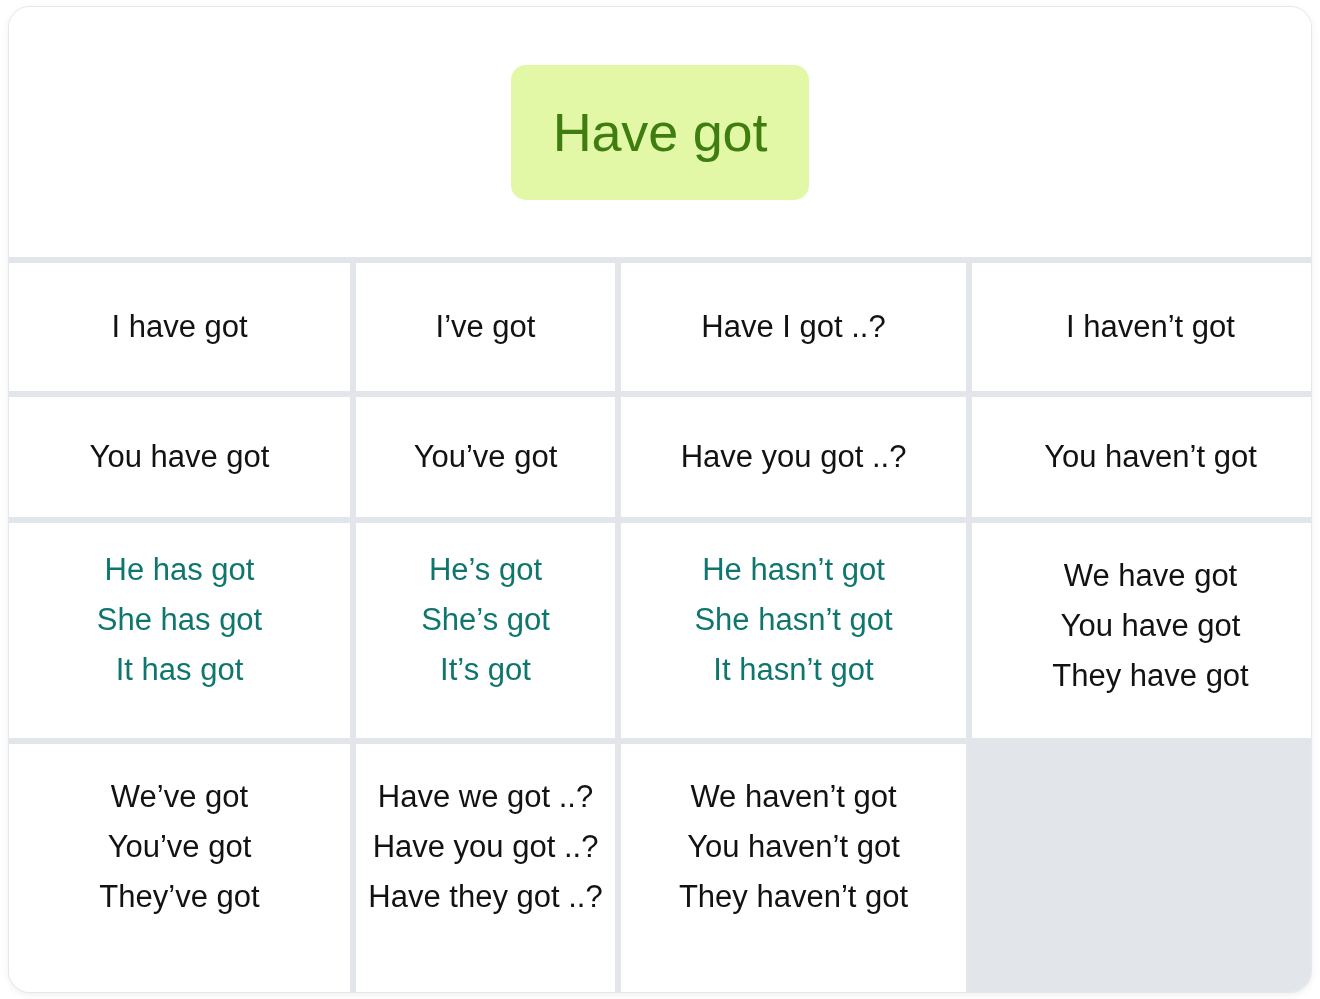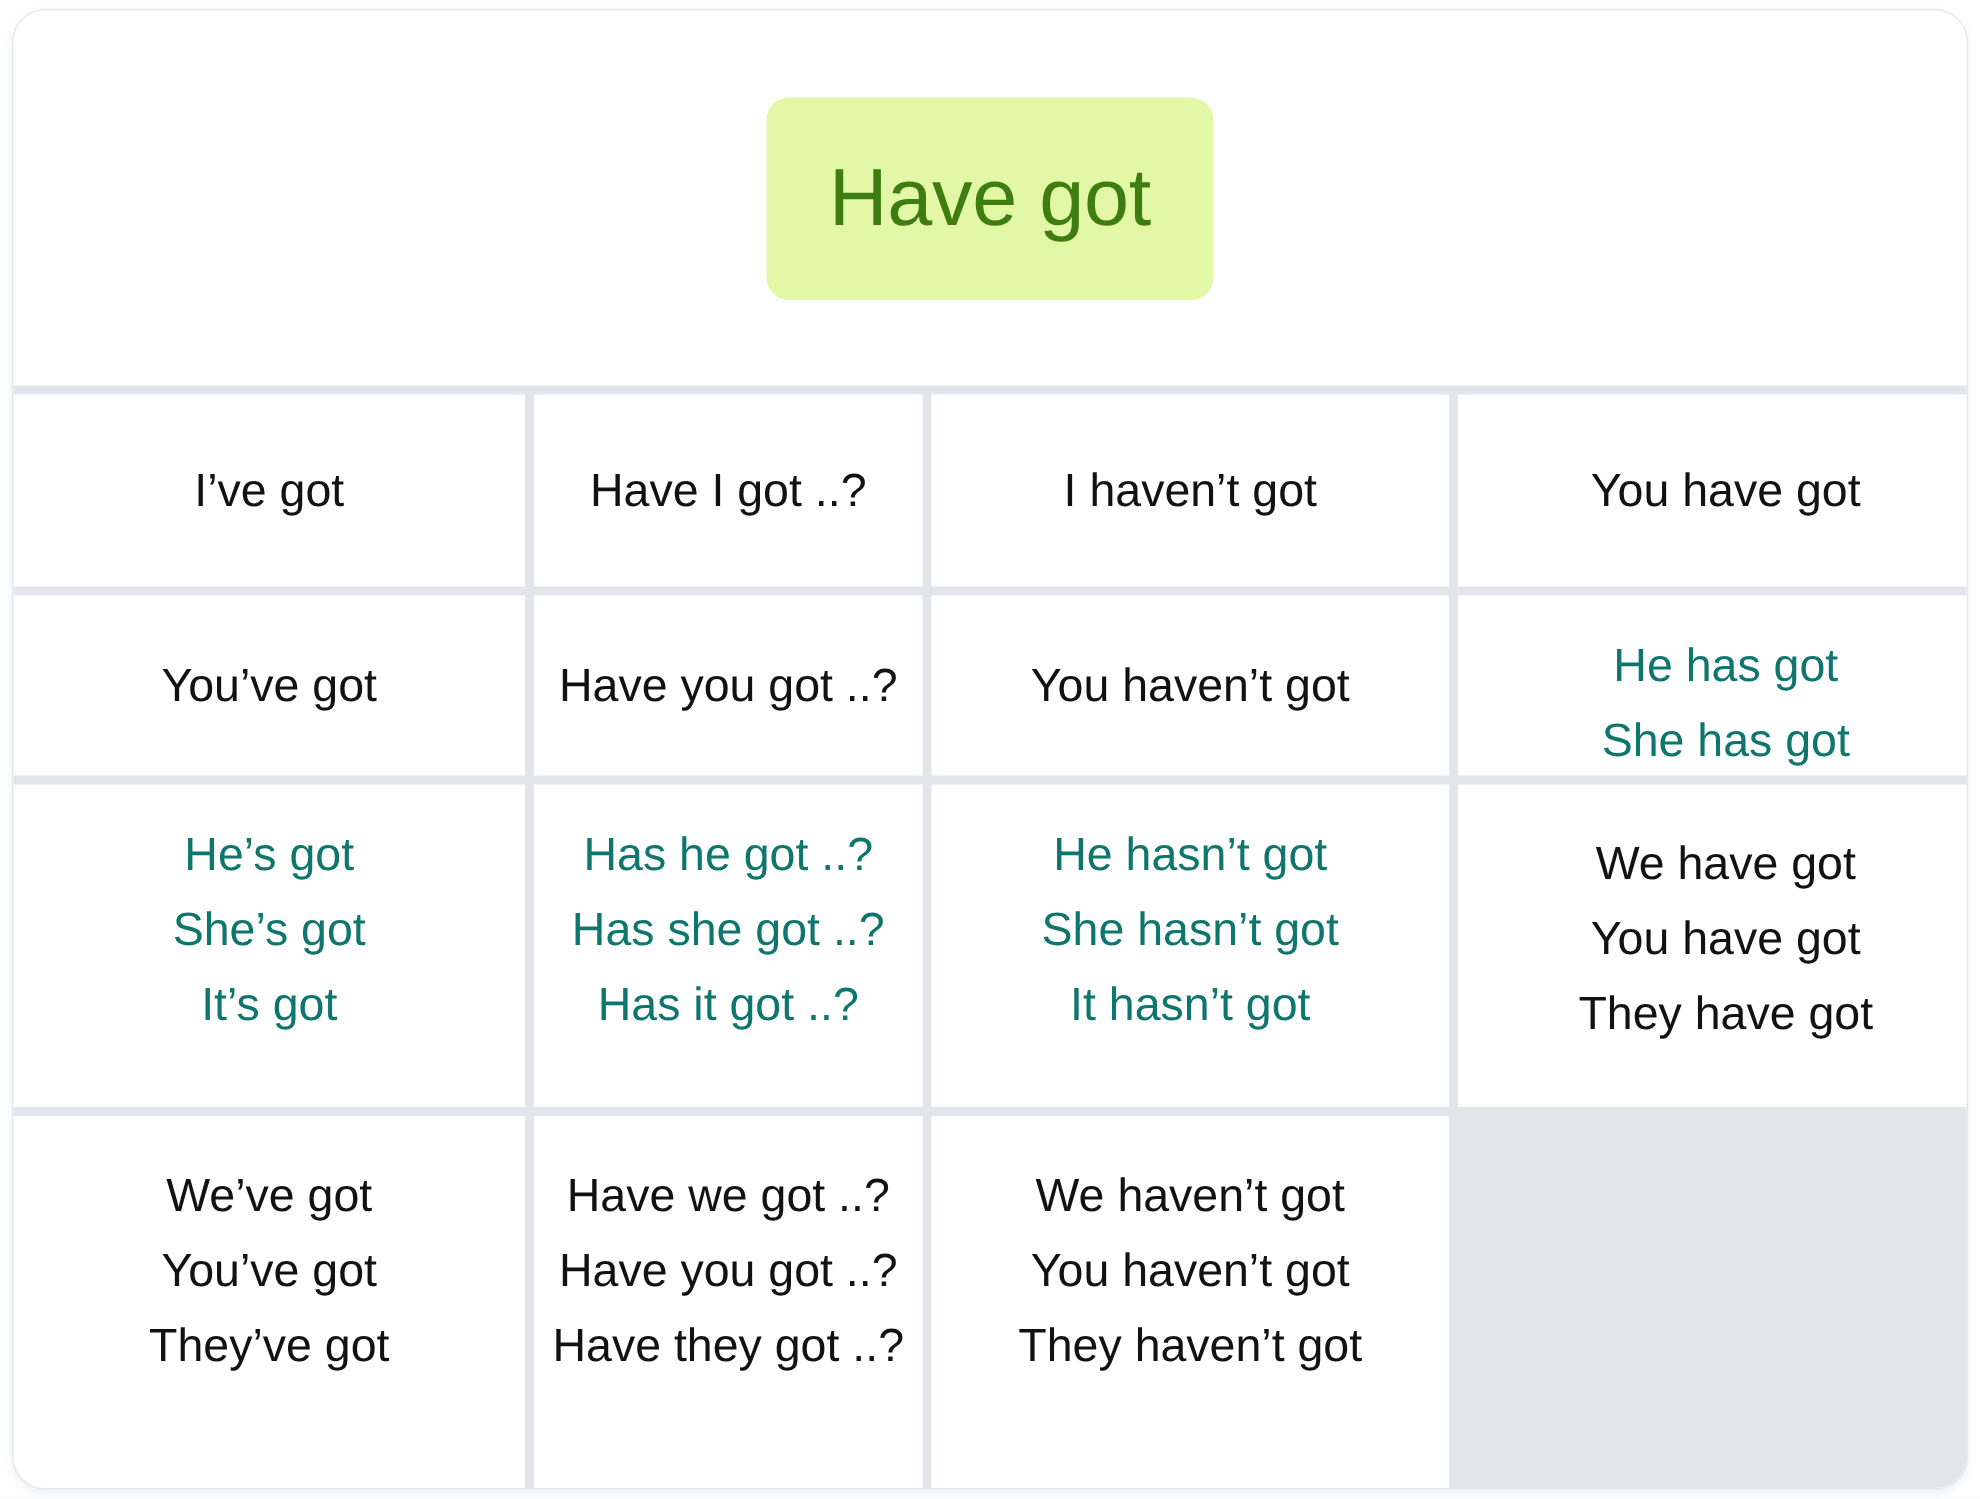--- a/index.html
+++ b/index.html
@@ -126,20 +126,23 @@
   <div class="card">
 
     <div class="header">
       <div class="title-badge">
         <span>Have got</span>
       </div>
     </div>
 
     <div class="grid">
         <div class="cell">
+          <div class="line">I have got</div>
+        </div>
+        <div class="cell">
           <div class="line">I’ve got</div>
         </div>
         <div class="cell">
           <div class="line">Have I got ..?</div>
         </div>
         <div class="cell">
           <div class="line">I haven’t got</div>
         </div>
         <div class="cell">
           <div class="line">You have got</div>
@@ -155,25 +158,20 @@
         </div>
         <div class="cell green row3">
           <div class="line">He has got</div>
           <div class="line">She has got</div>
           <div class="line">It has got</div>
         </div>
         <div class="cell green row3">
           <div class="line">He’s got</div>
           <div class="line">She’s got</div>
           <div class="line">It’s got</div>
-        </div>
-        <div class="cell green row3">
-          <div class="line">Has he got ..?</div>
-          <div class="line">Has she got ..?</div>
-          <div class="line">Has it got ..?</div>
         </div>
         <div class="cell green row3">
           <div class="line">He hasn’t got</div>
           <div class="line">She hasn’t got</div>
           <div class="line">It hasn’t got</div>
         </div>
         <div class="cell row4">
           <div class="line">We have got</div>
           <div class="line">You have got</div>
           <div class="line">They have got</div>

